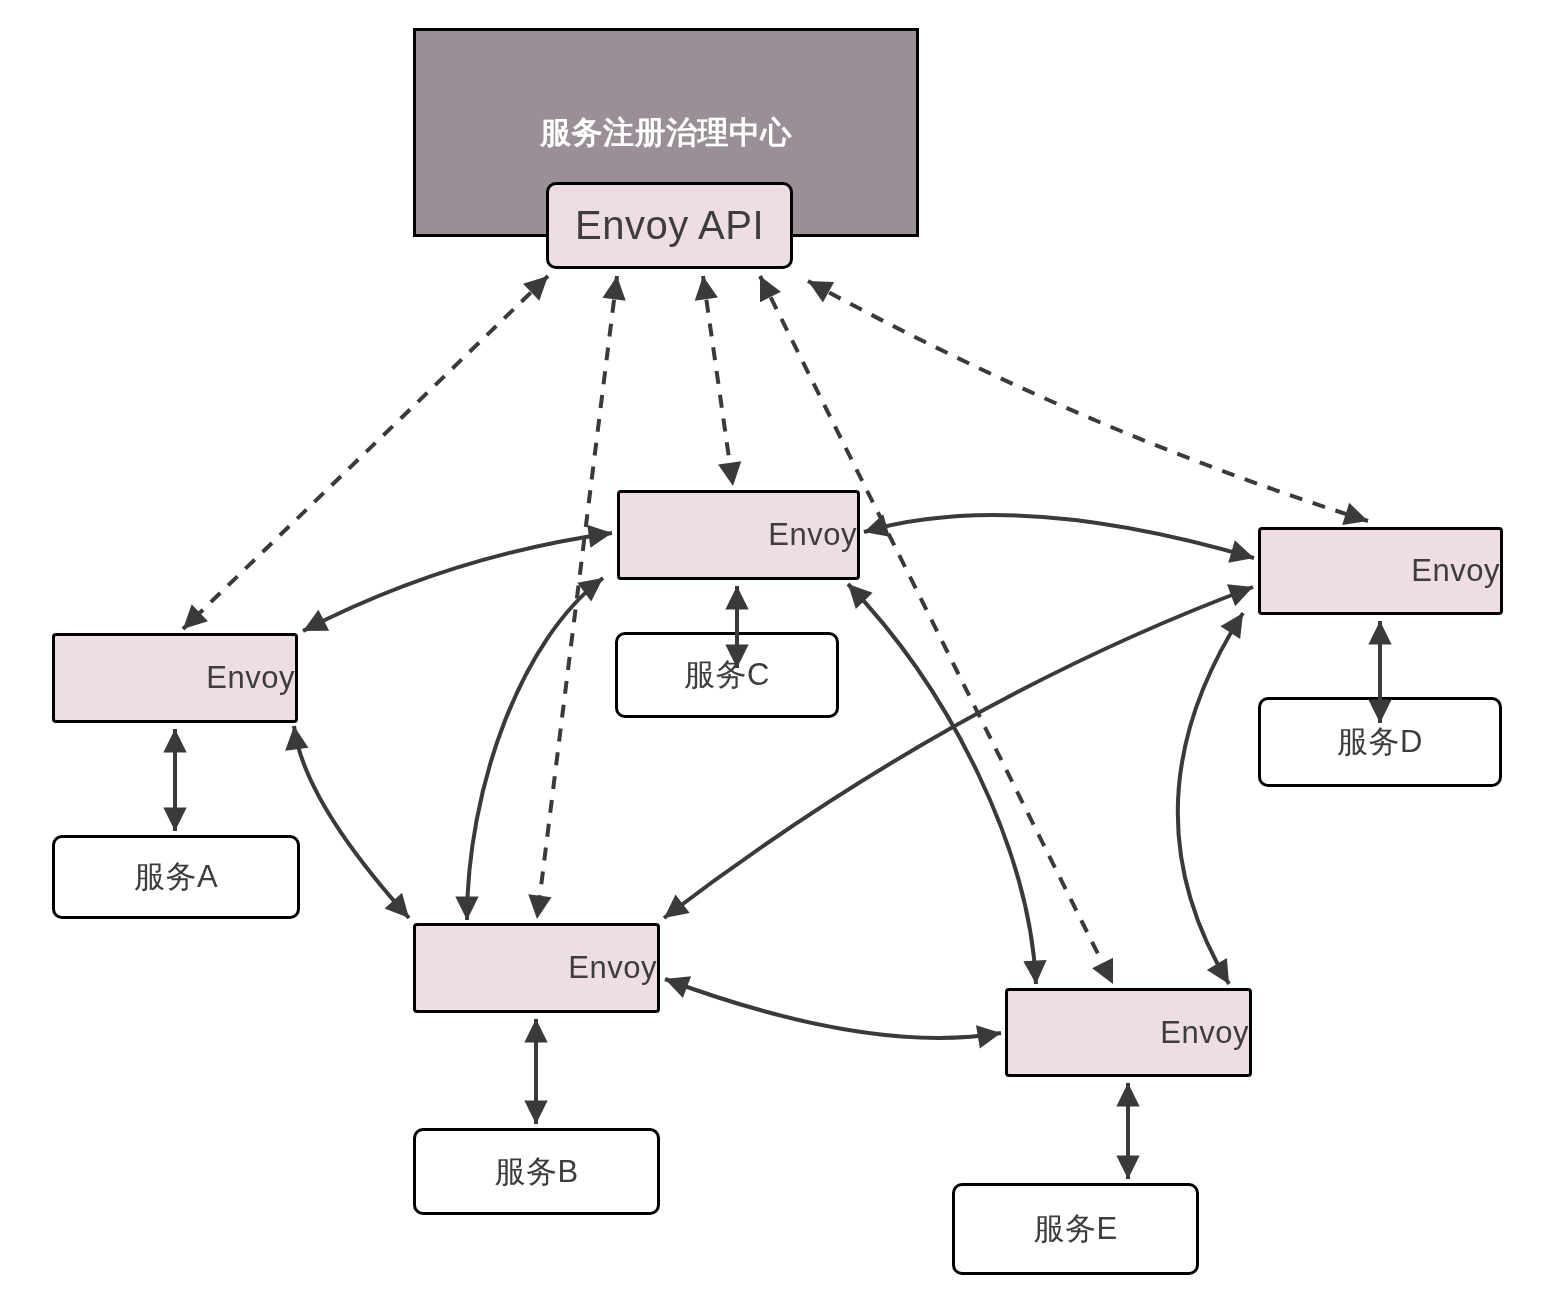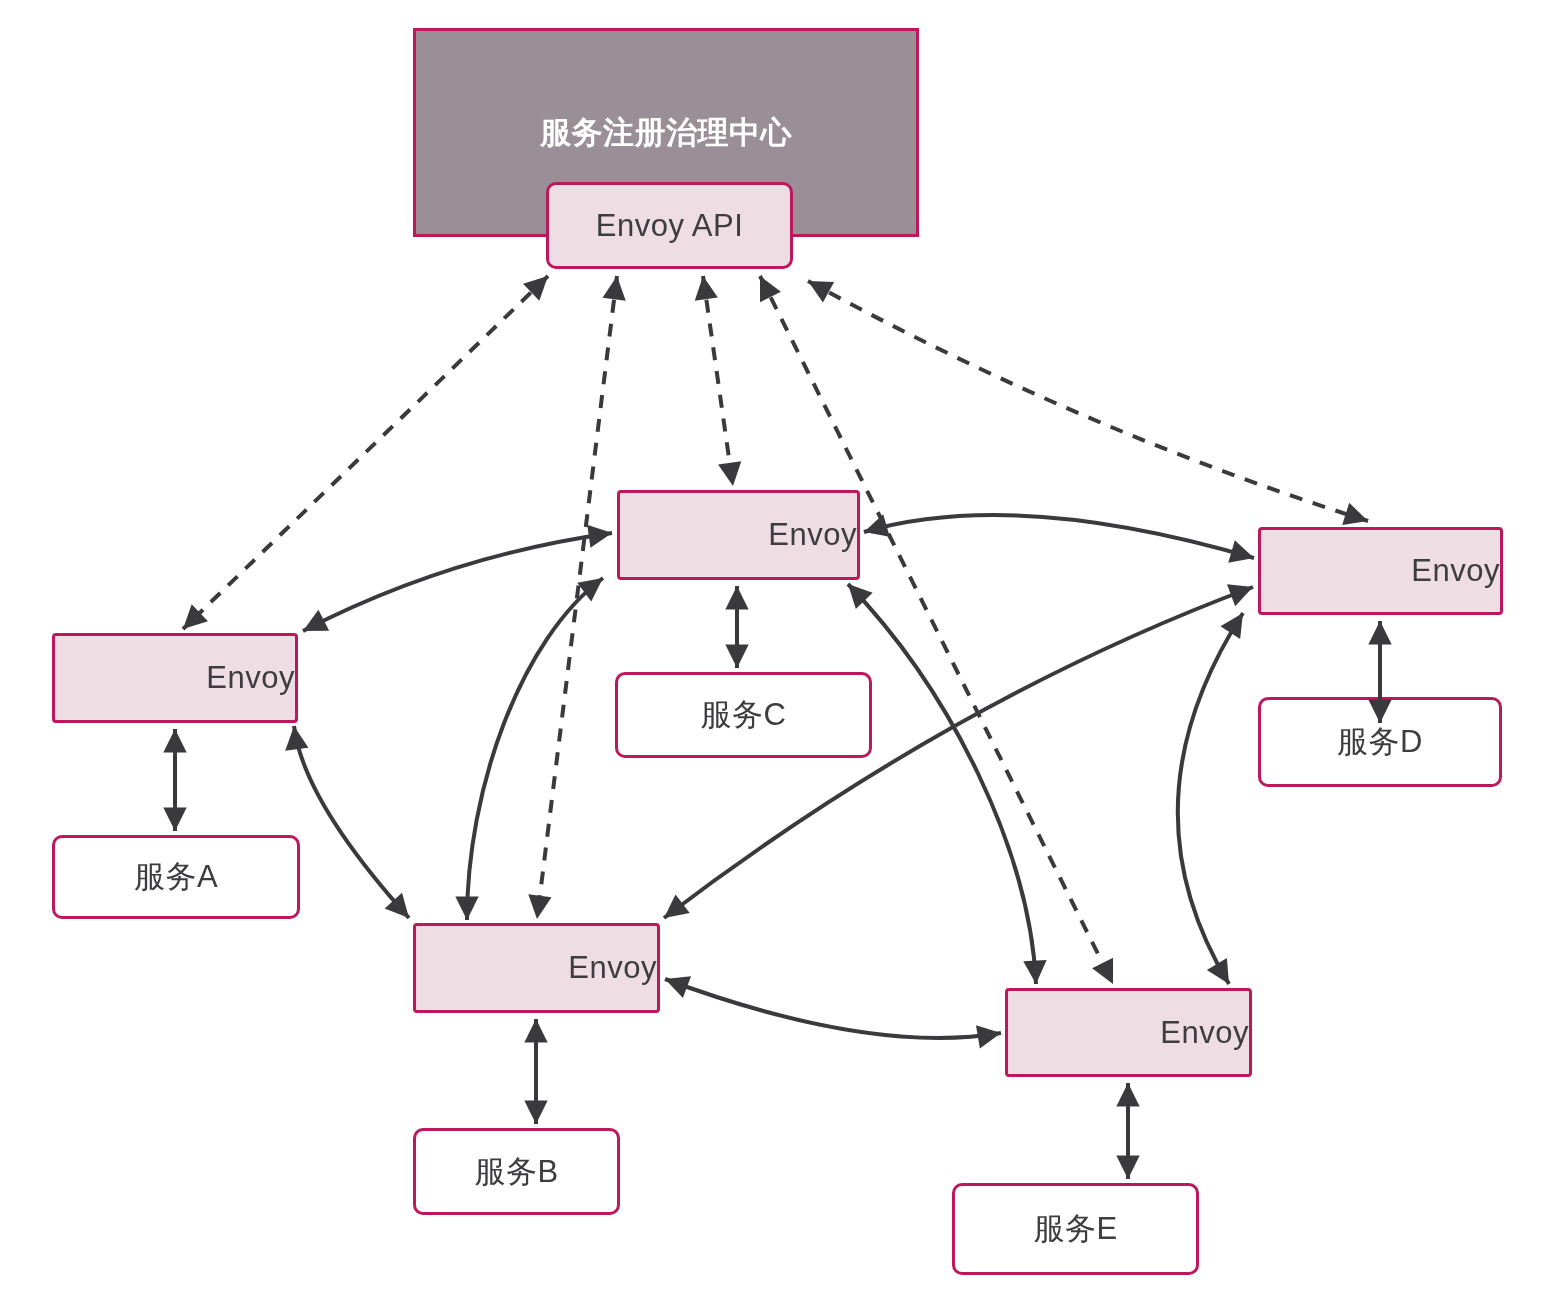--- a/index.html
+++ b/index.html
@@ -10,60 +10,60 @@
     background: #ffffff;
     font-family: "Liberation Sans", sans-serif;
     overflow: hidden;
   }
   .node {
     position: absolute;
     box-sizing: border-box;
     display: flex;
     align-items: center;
     justify-content: center;
-    border: 3px solid #be185d;
+    border: 3px solid #000000;
     color: var(--text, #3d3d3f);
     font-size: 31px;
     letter-spacing: 0.5px;
     white-space: nowrap;
   }
   .registry {
     left: 413px; top: 28px; width: 506px; height: 209px;
     background: var(--registry_fill, #9a8f97);
     color: var(--registry_text, #ffffff);
     font-weight: bold;
     border-radius: 0;
     z-index: 1;
   }
   .api {
     left: 546px; top: 182px; width: 247px; height: 87px;
     background: var(--node_fill, #eedde3);
     border-radius: 10px;
-    font-size: 31px;
+    font-size: 40px;
     z-index: 2;
   }
   .envoy {
     background: var(--node_fill, #eedde3);
     border-radius: 4px;
     z-index: 2;
     justify-content: flex-end;
   }
   .service {
     background: var(--service_fill, #ffffff);
     border-radius: 10px;
     z-index: 2;
   }
   .envoy-a   { left: 52px;   top: 633px;  width: 246px; height: 90px; }
   .envoy-b   { left: 413px;  top: 923px;  width: 247px; height: 90px; }
   .envoy-c   { left: 617px;  top: 490px;  width: 243px; height: 90px; }
   .envoy-d   { left: 1258px; top: 527px;  width: 245px; height: 88px; }
   .envoy-e   { left: 1005px; top: 988px;  width: 247px; height: 89px; }
   .service-a { left: 52px;   top: 835px;  width: 248px; height: 84px; }
-  .service-b { left: 413px;  top: 1128px; width: 207px; height: 87px; }
-  .service-c { left: 615px;  top: 672px;  width: 257px; height: 86px; }
+  .service-b { left: 413px;  top: 1128px; width: 247px; height: 87px; }
+  .service-c { left: 615px;  top: 632px;  width: 224px; height: 86px; }
   .service-d { left: 1258px; top: 697px;  width: 244px; height: 90px; }
   .service-e { left: 952px; top: 1183px; width: 247px; height: 92px; }
   svg.edges {
     position: absolute;
     left: 0; top: 0;
     width: 1565px; height: 1312px;
     z-index: 3;
     pointer-events: none;
   }
   svg.edges path.link {

